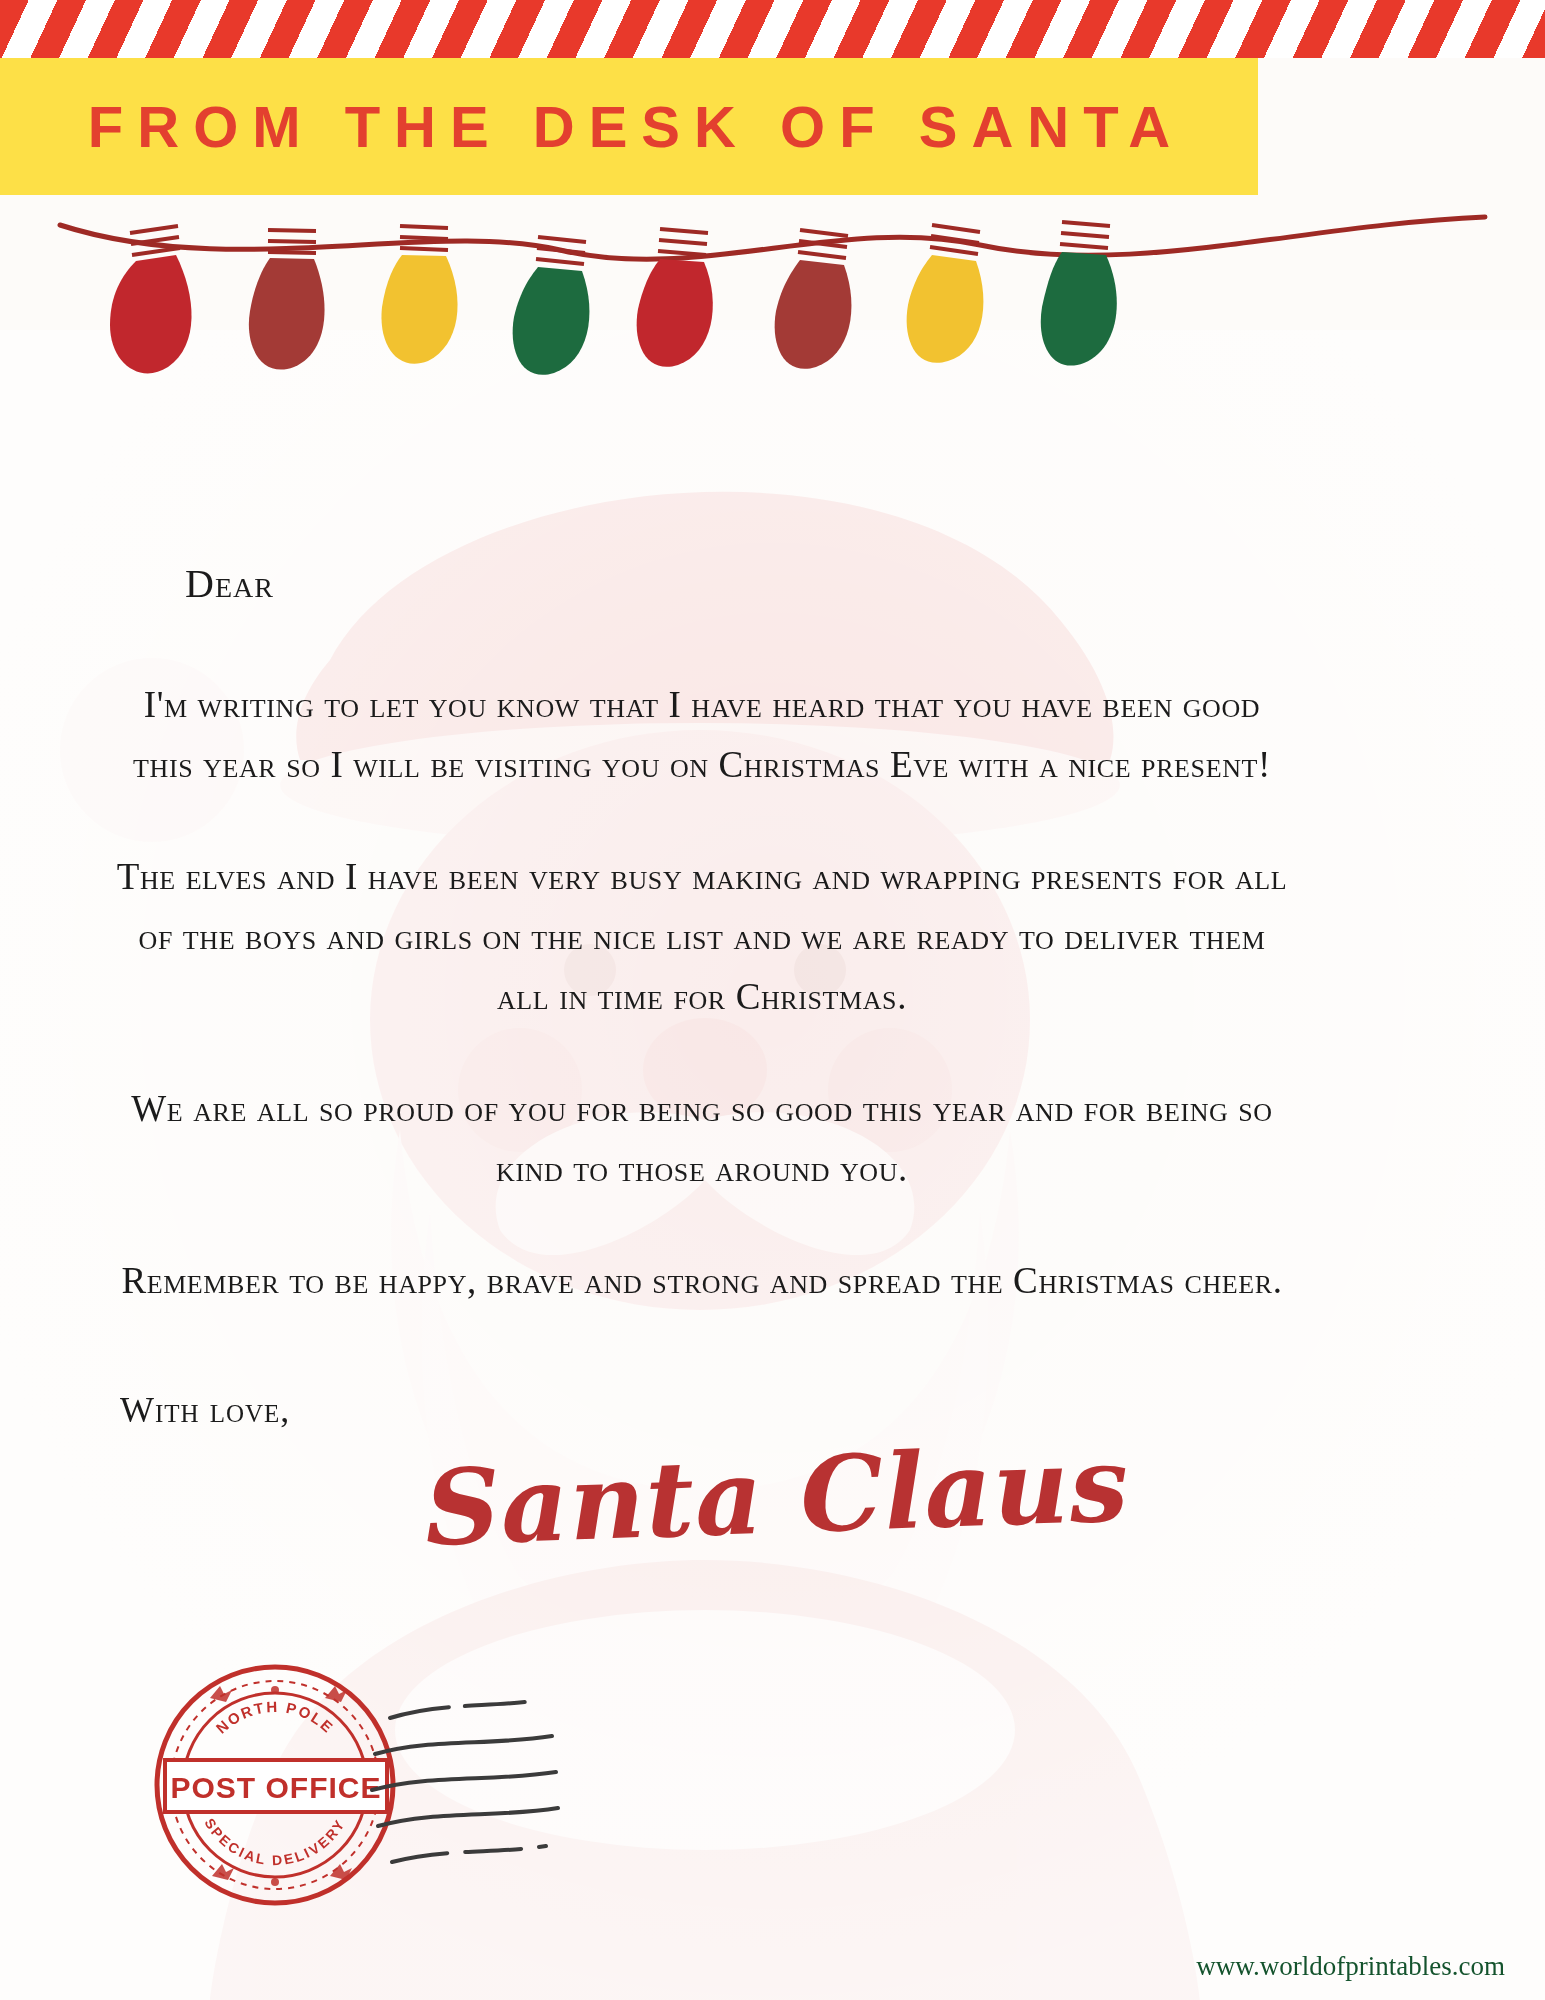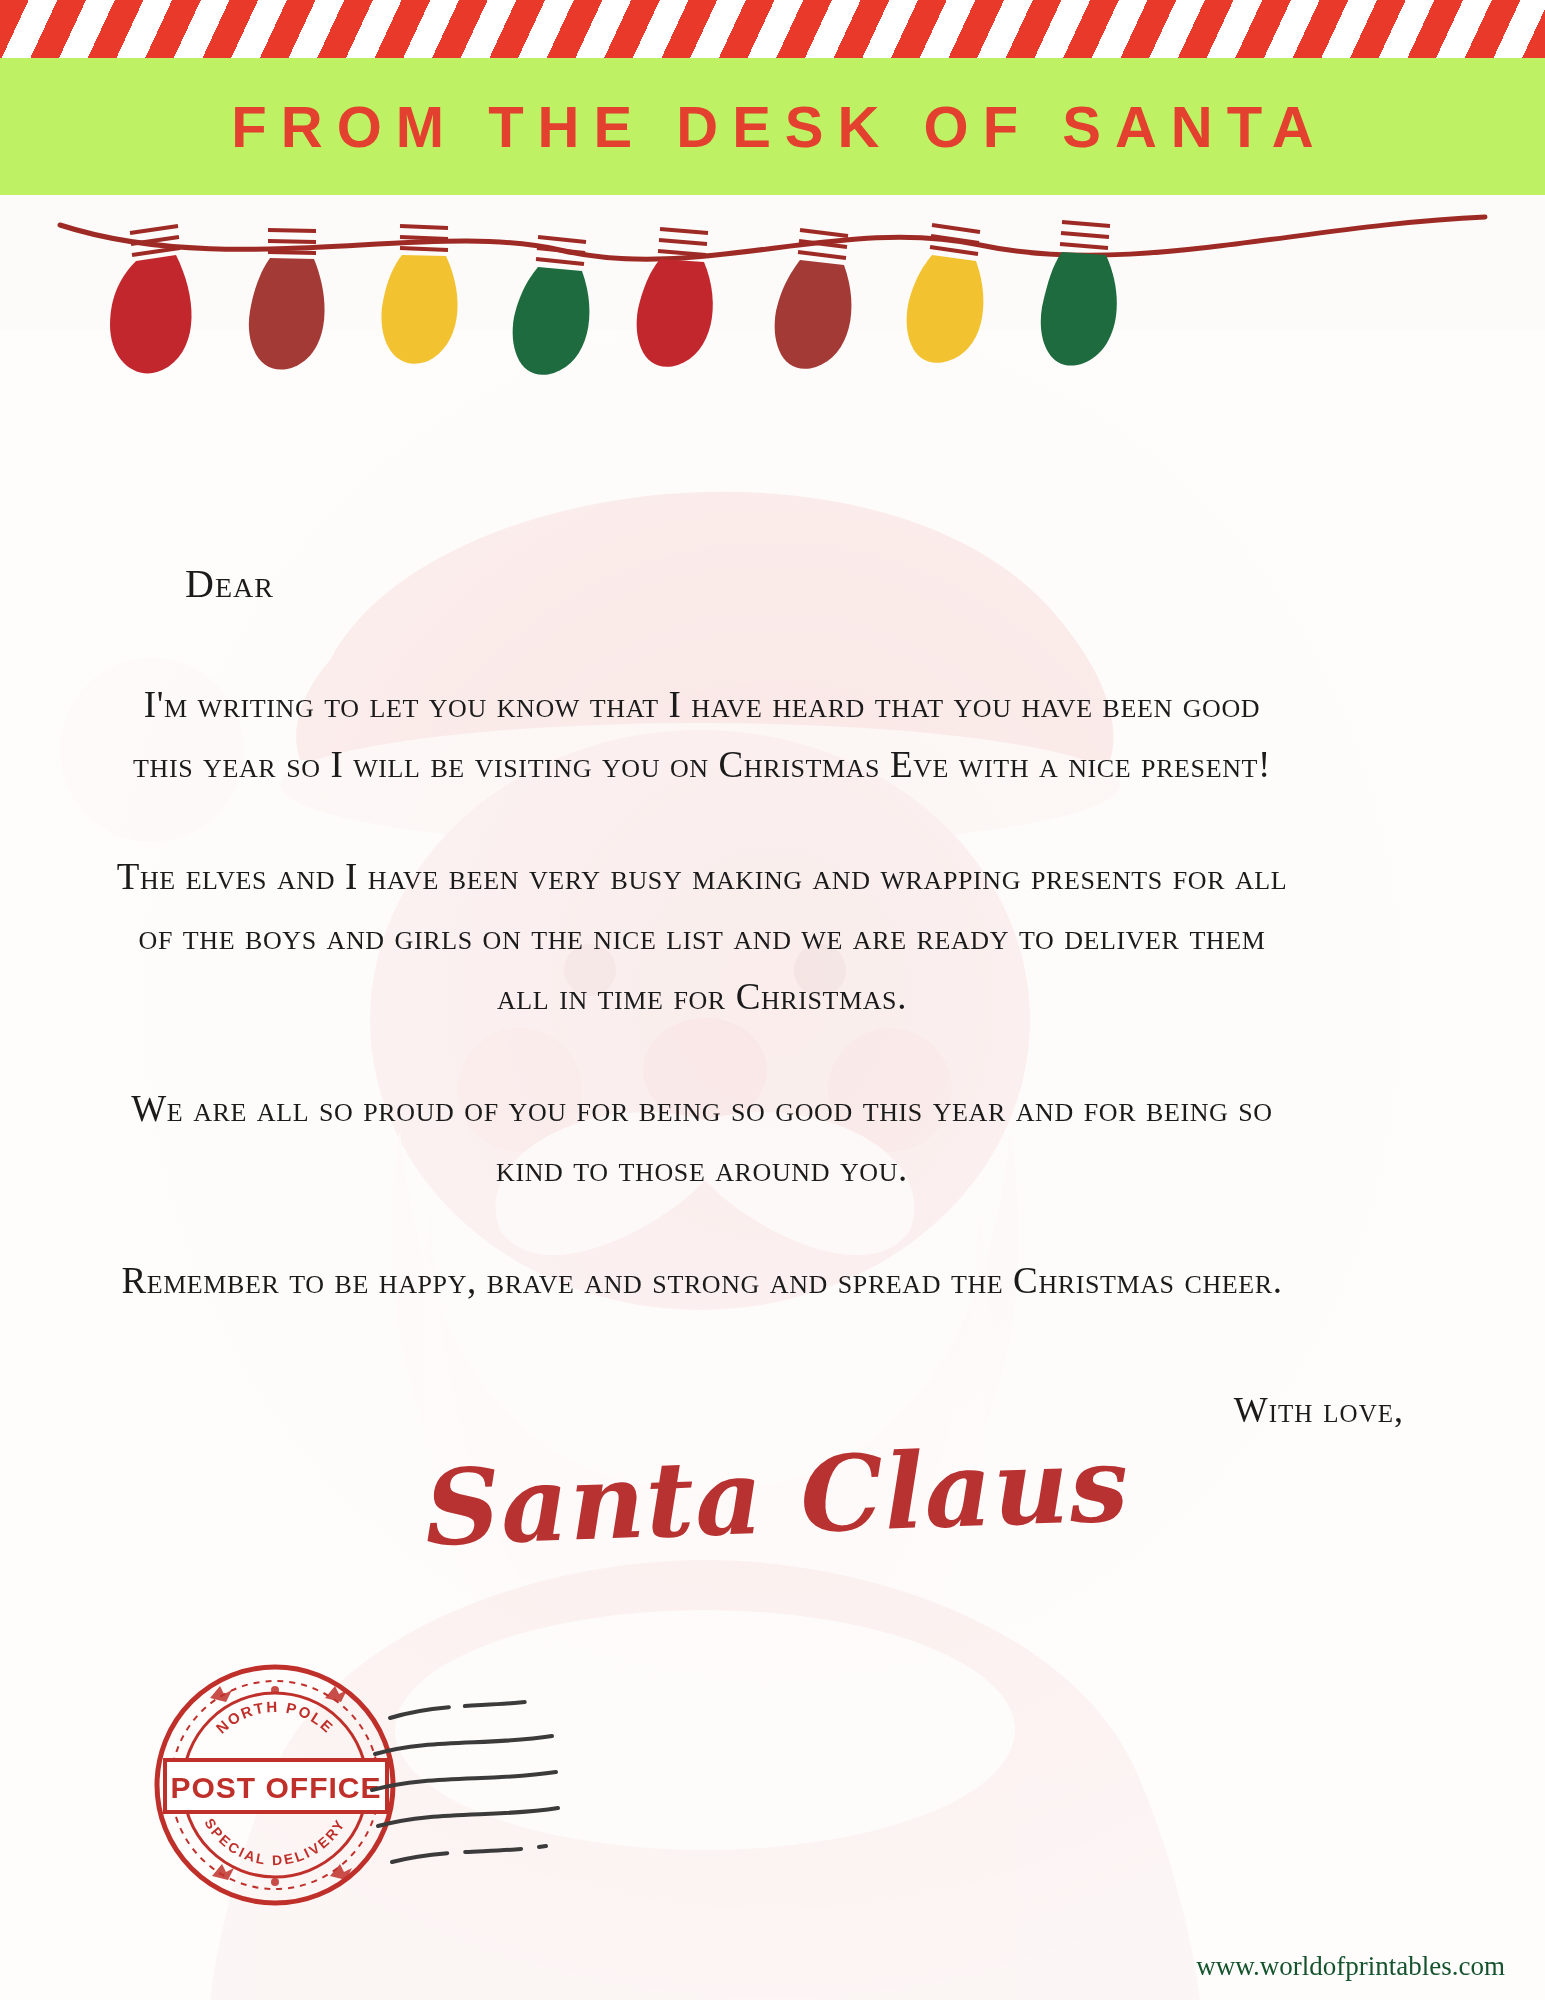--- a/index.html
+++ b/index.html
@@ -38,23 +38,23 @@
       #ffffff 52px
     );
     z-index: 5;
   }
 
   
   .title-band {
     position: absolute;
     top: 58px;
     left: 0;
-    width: 1545px;
+    width: 1258px;
     height: 137px;
-    background: #bef264;
+    background: #fde047;
     display: flex;
     align-items: center;
     justify-content: center;
     z-index: 5;
   }
   .title-text {
     font-family: "Liberation Sans", sans-serif;
     font-weight: bold;
     font-size: 58px;
     letter-spacing: 14px;
@@ -114,21 +114,21 @@
   }
   .para.first { margin-top: 68px; }
 
   .signoff {
     font-family: "Liberation Serif", serif;
     font-variant: small-caps;
     font-size: 36px;
     letter-spacing: 1px;
     margin: 78px 0 0 0;
     padding-left: 120px;
-    text-align: right;
+    text-align: left;
   }
   .signature {
     font-family: "DejaVu Serif", serif;
     font-style: italic;
     font-weight: bold;
     font-size: 104px;
     color: #b83232;
     letter-spacing: 1px;
     margin: 6px 0 0 0;
     padding-left: 150px;

